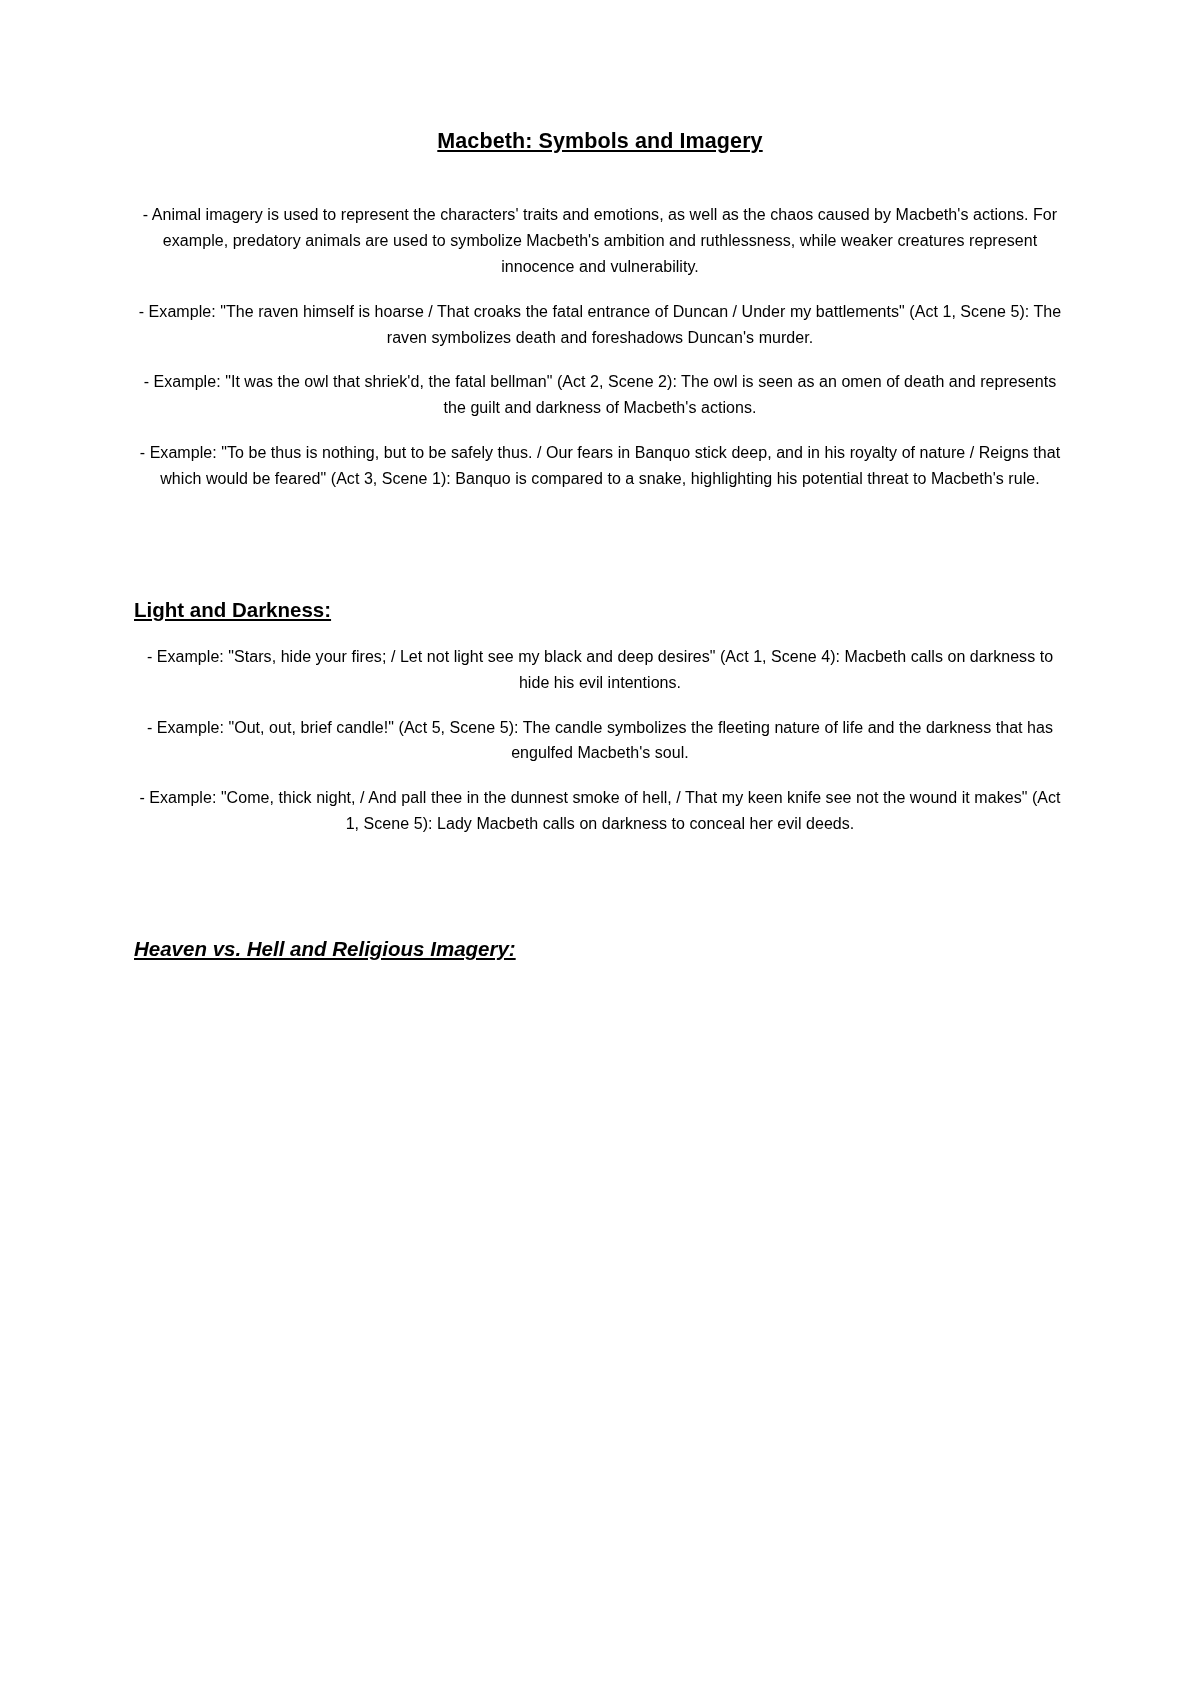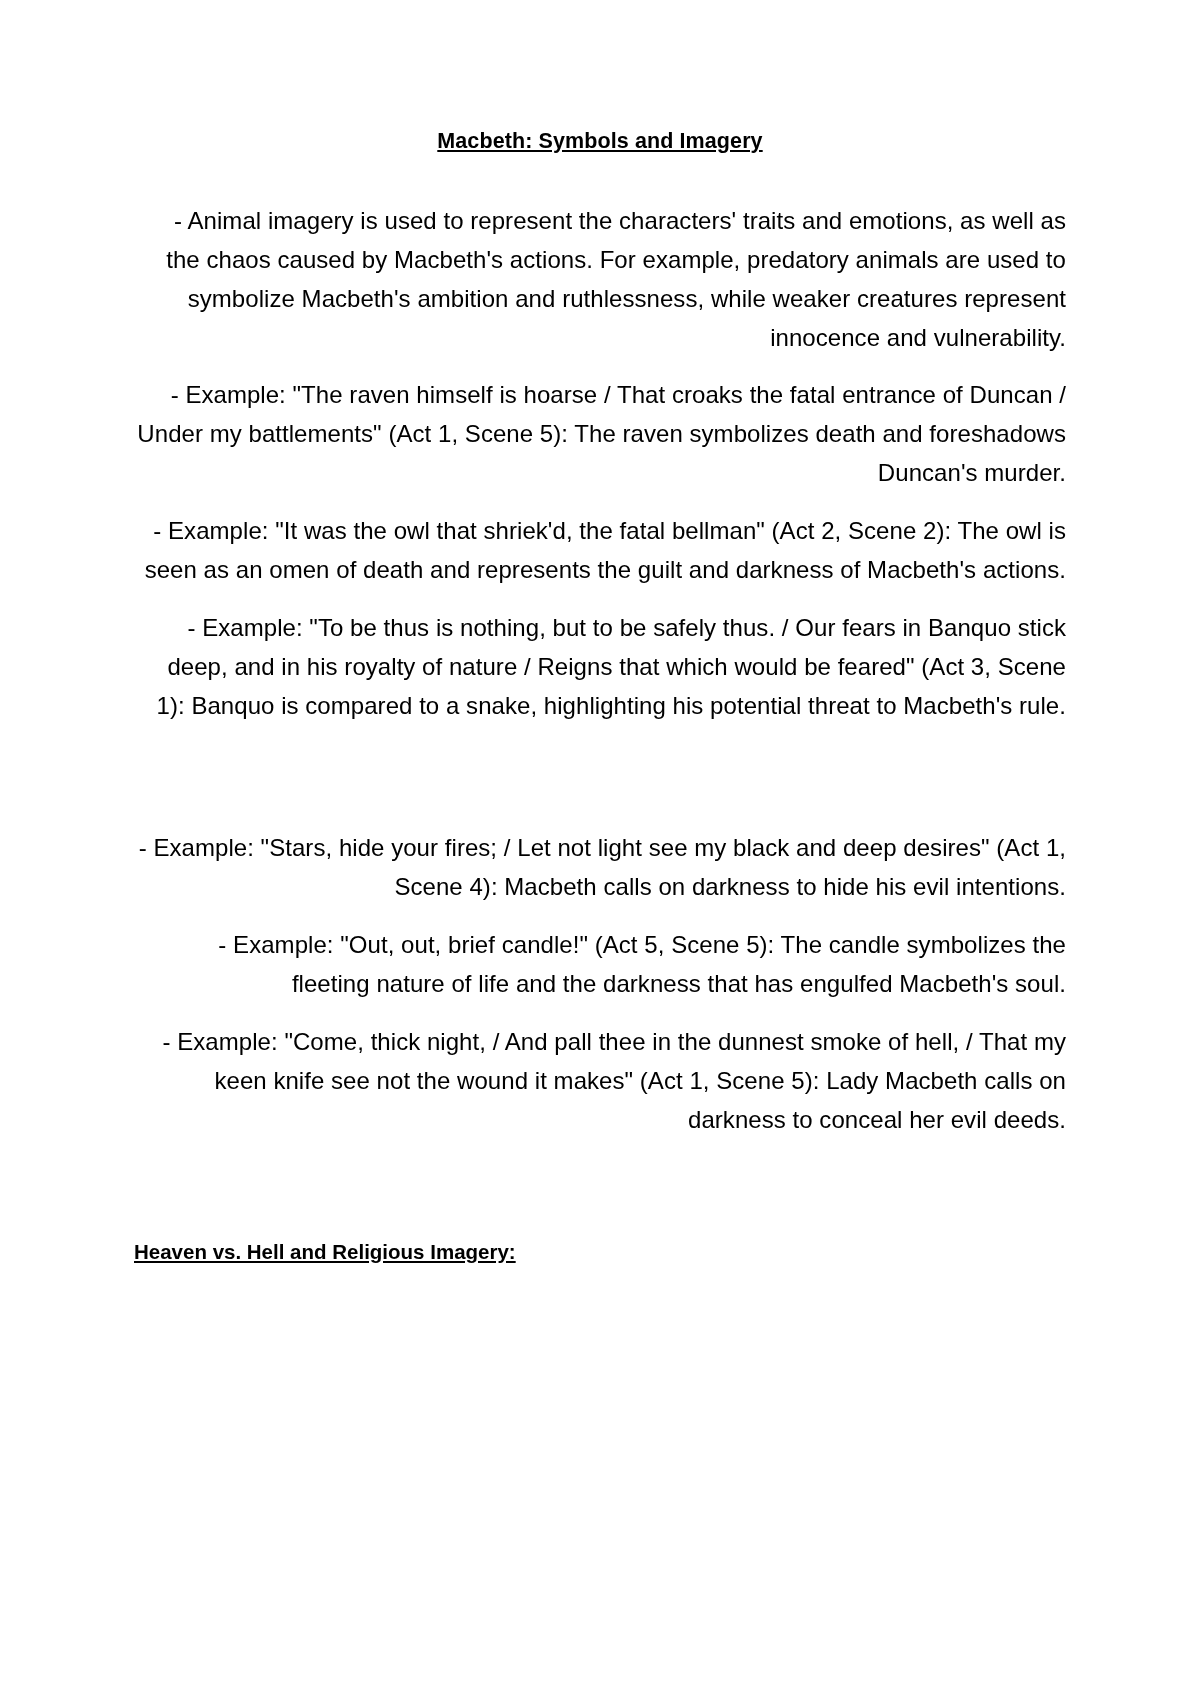--- a/index.html
+++ b/index.html
@@ -30,59 +30,61 @@
     line-height: 1.3;
   }
   .section-heading {
     font-size: 20.5px;
     font-weight: bold;
     text-decoration: underline;
     margin: 0 0 20px 0;
     line-height: 1.35;
   }
   .para {
-    font-size: 24px;
+    font-size: 16px;
     line-height: 1.62;
     margin: 0 0 19px 0;
-    text-align: right;
+    text-align: center;
     letter-spacing: 0.05px;
   }
   .para:last-child {
     margin-bottom: 0;
   }
   .section {
     margin-bottom: 0;
   }
   .gap-large {
     height: 104px;
   }
   .gap-medium {
     height: 98px;
   }
   .section-heading-spaced {
     margin-top: 0;
+    font-style: italic;
   }
 </style>
 </head>
 <body>
 
 <div class="page">
 
   <h1 class="doc-title">Macbeth: Symbols and Imagery</h1>
 
   <div class="section">
     <p class="para">- Animal imagery is used to represent the characters' traits and emotions, as well as the chaos caused by Macbeth's actions. For example, predatory animals are used to symbolize Macbeth's ambition and ruthlessness, while weaker creatures represent innocence and vulnerability.</p>
     <p class="para">- Example: "The raven himself is hoarse / That croaks the fatal entrance of Duncan / Under my battlements" (Act 1, Scene 5): The raven symbolizes death and foreshadows Duncan's murder.</p>
     <p class="para">- Example: "It was the owl that shriek'd, the fatal bellman" (Act 2, Scene 2): The owl is seen as an omen of death and represents the guilt and darkness of Macbeth's actions.</p>
     <p class="para">- Example: "To be thus is nothing, but to be safely thus. / Our fears in Banquo stick deep, and in his royalty of nature / Reigns that which would be feared" (Act 3, Scene 1): Banquo is compared to a snake, highlighting his potential threat to Macbeth's rule.</p>
   </div>
 
   <div class="gap-large"></div>
 
   <div class="section">
+    <h2 class="section-heading">Light and Darkness:</h2>
     <p class="para">- Example: "Stars, hide your fires; / Let not light see my black and deep desires" (Act 1, Scene 4): Macbeth calls on darkness to hide his evil intentions.</p>
     <p class="para">- Example: "Out, out, brief candle!" (Act 5, Scene 5): The candle symbolizes the fleeting nature of life and the darkness that has engulfed Macbeth's soul.</p>
     <p class="para">- Example: "Come, thick night, / And pall thee in the dunnest smoke of hell, / That my keen knife see not the wound it makes" (Act 1, Scene 5): Lady Macbeth calls on darkness to conceal her evil deeds.</p>
   </div>
 
   <div class="gap-medium"></div>
 
   <div class="section">
     <h2 class="section-heading section-heading-spaced">Heaven vs. Hell and Religious Imagery:</h2>
   </div>

